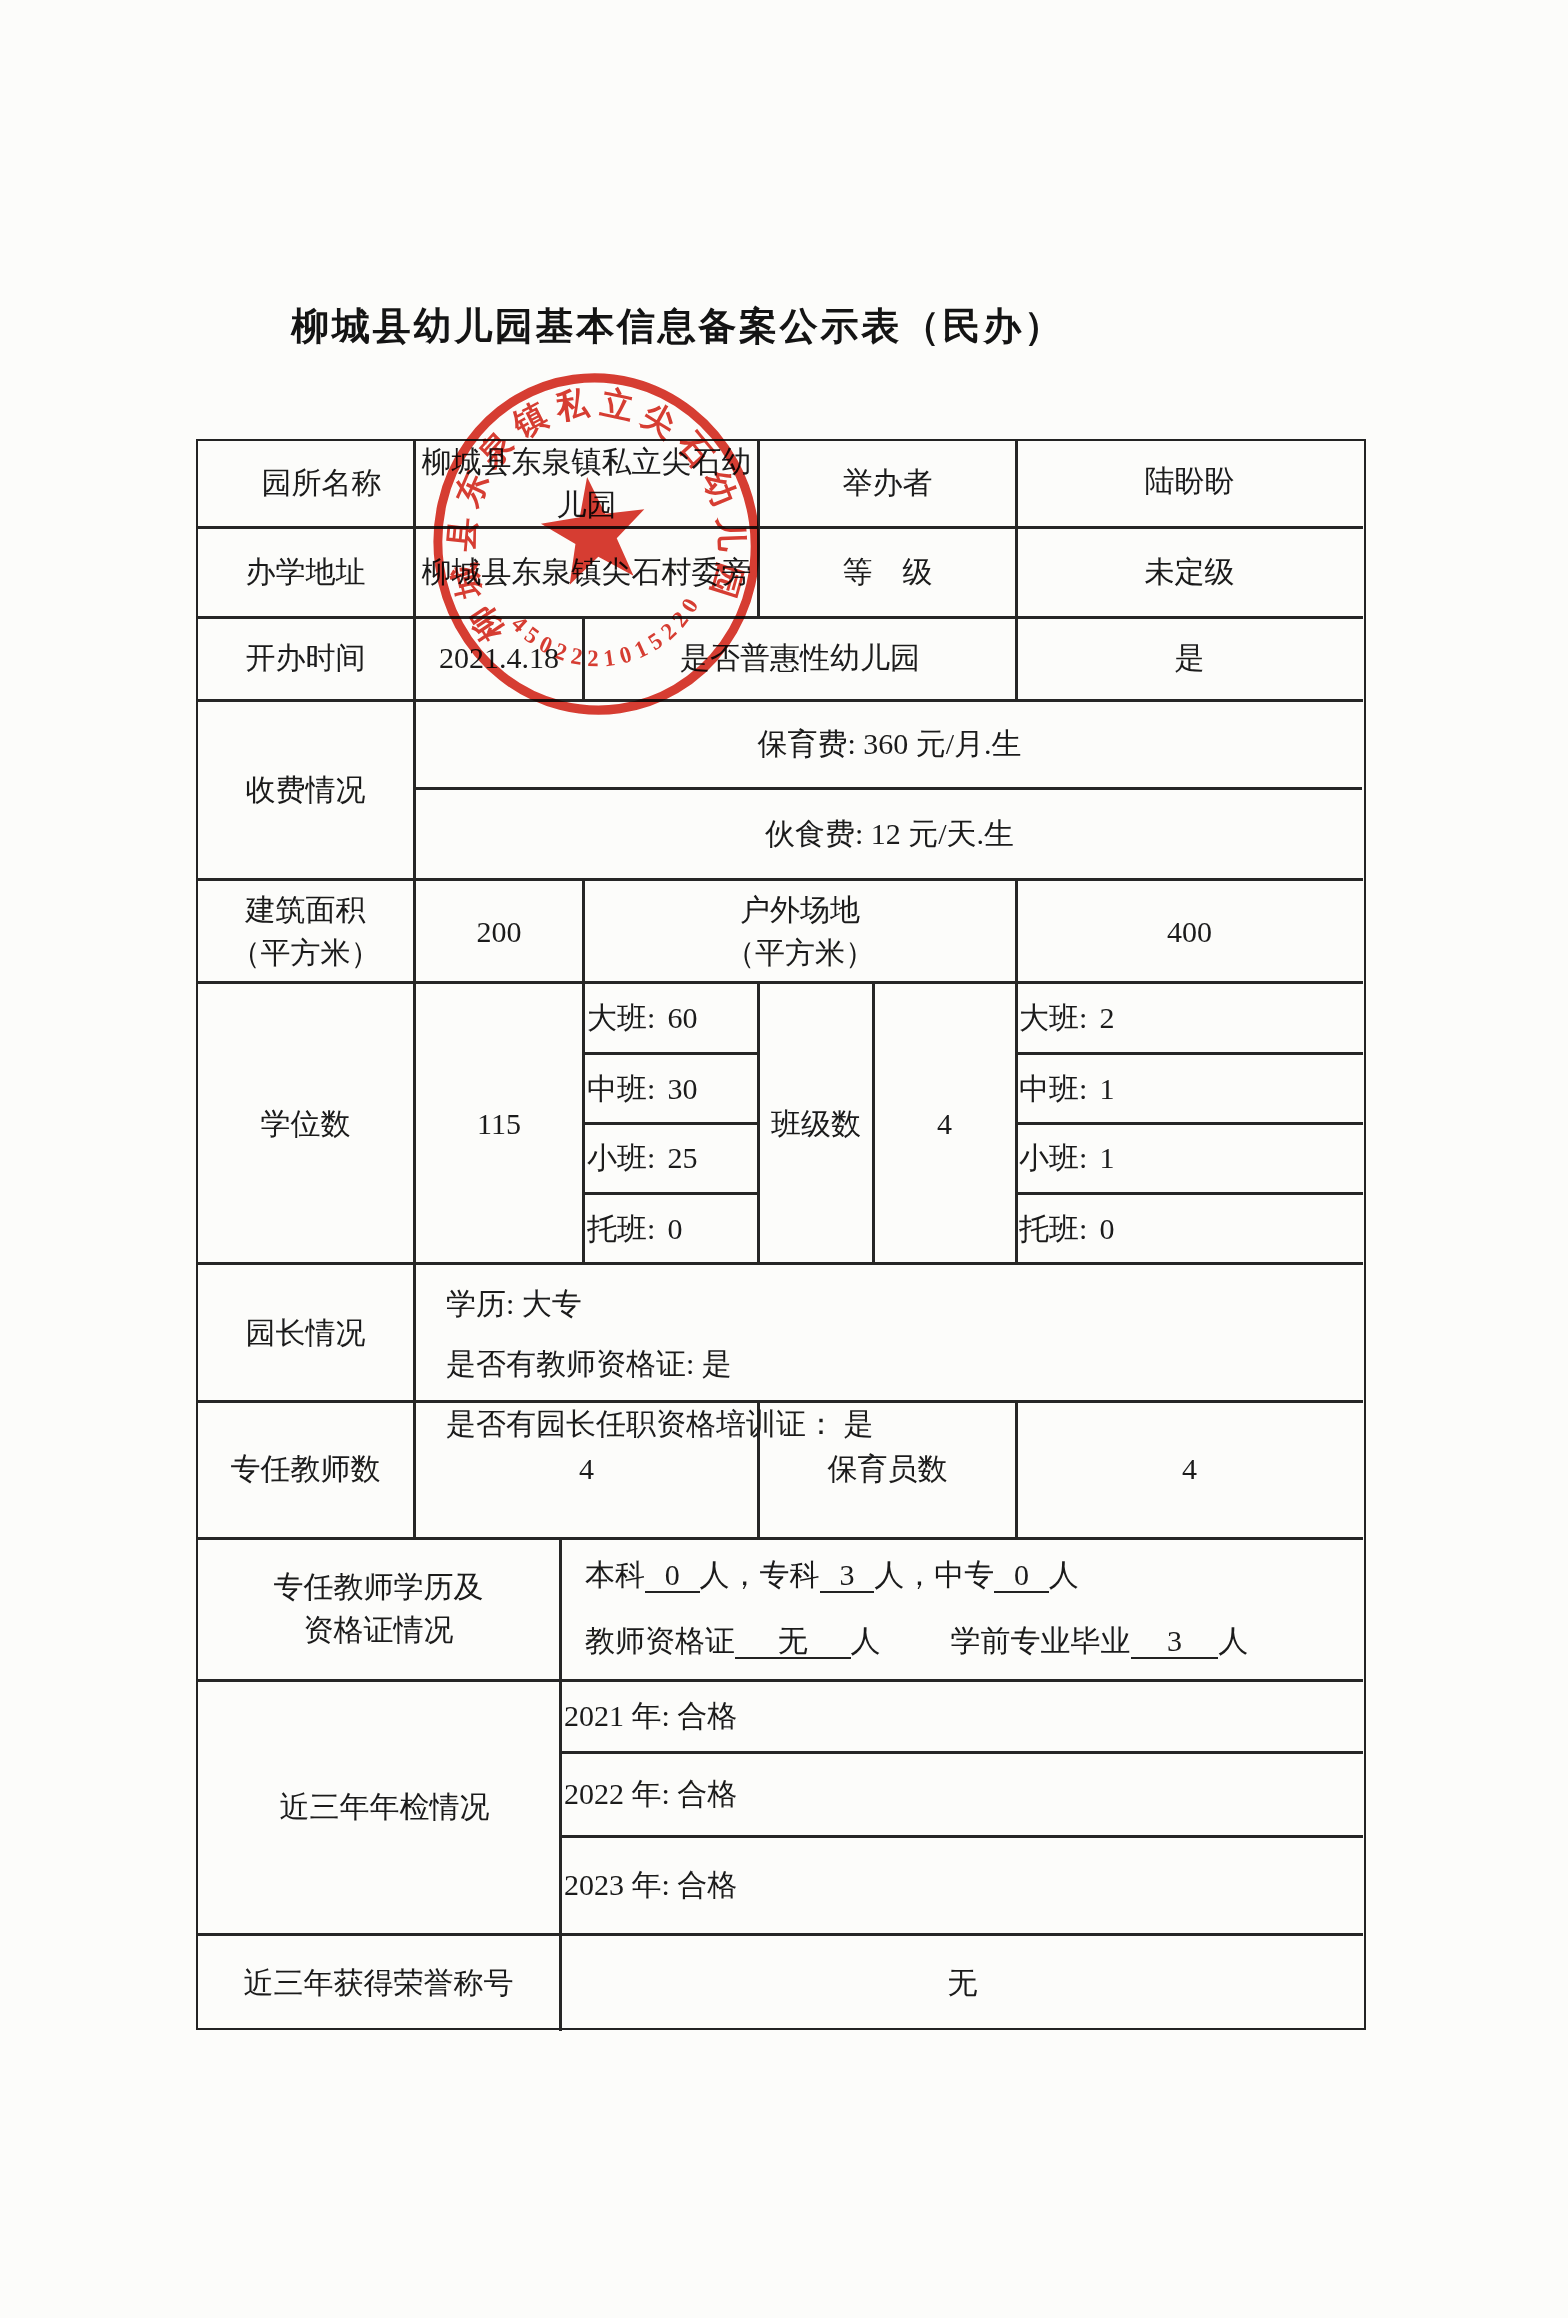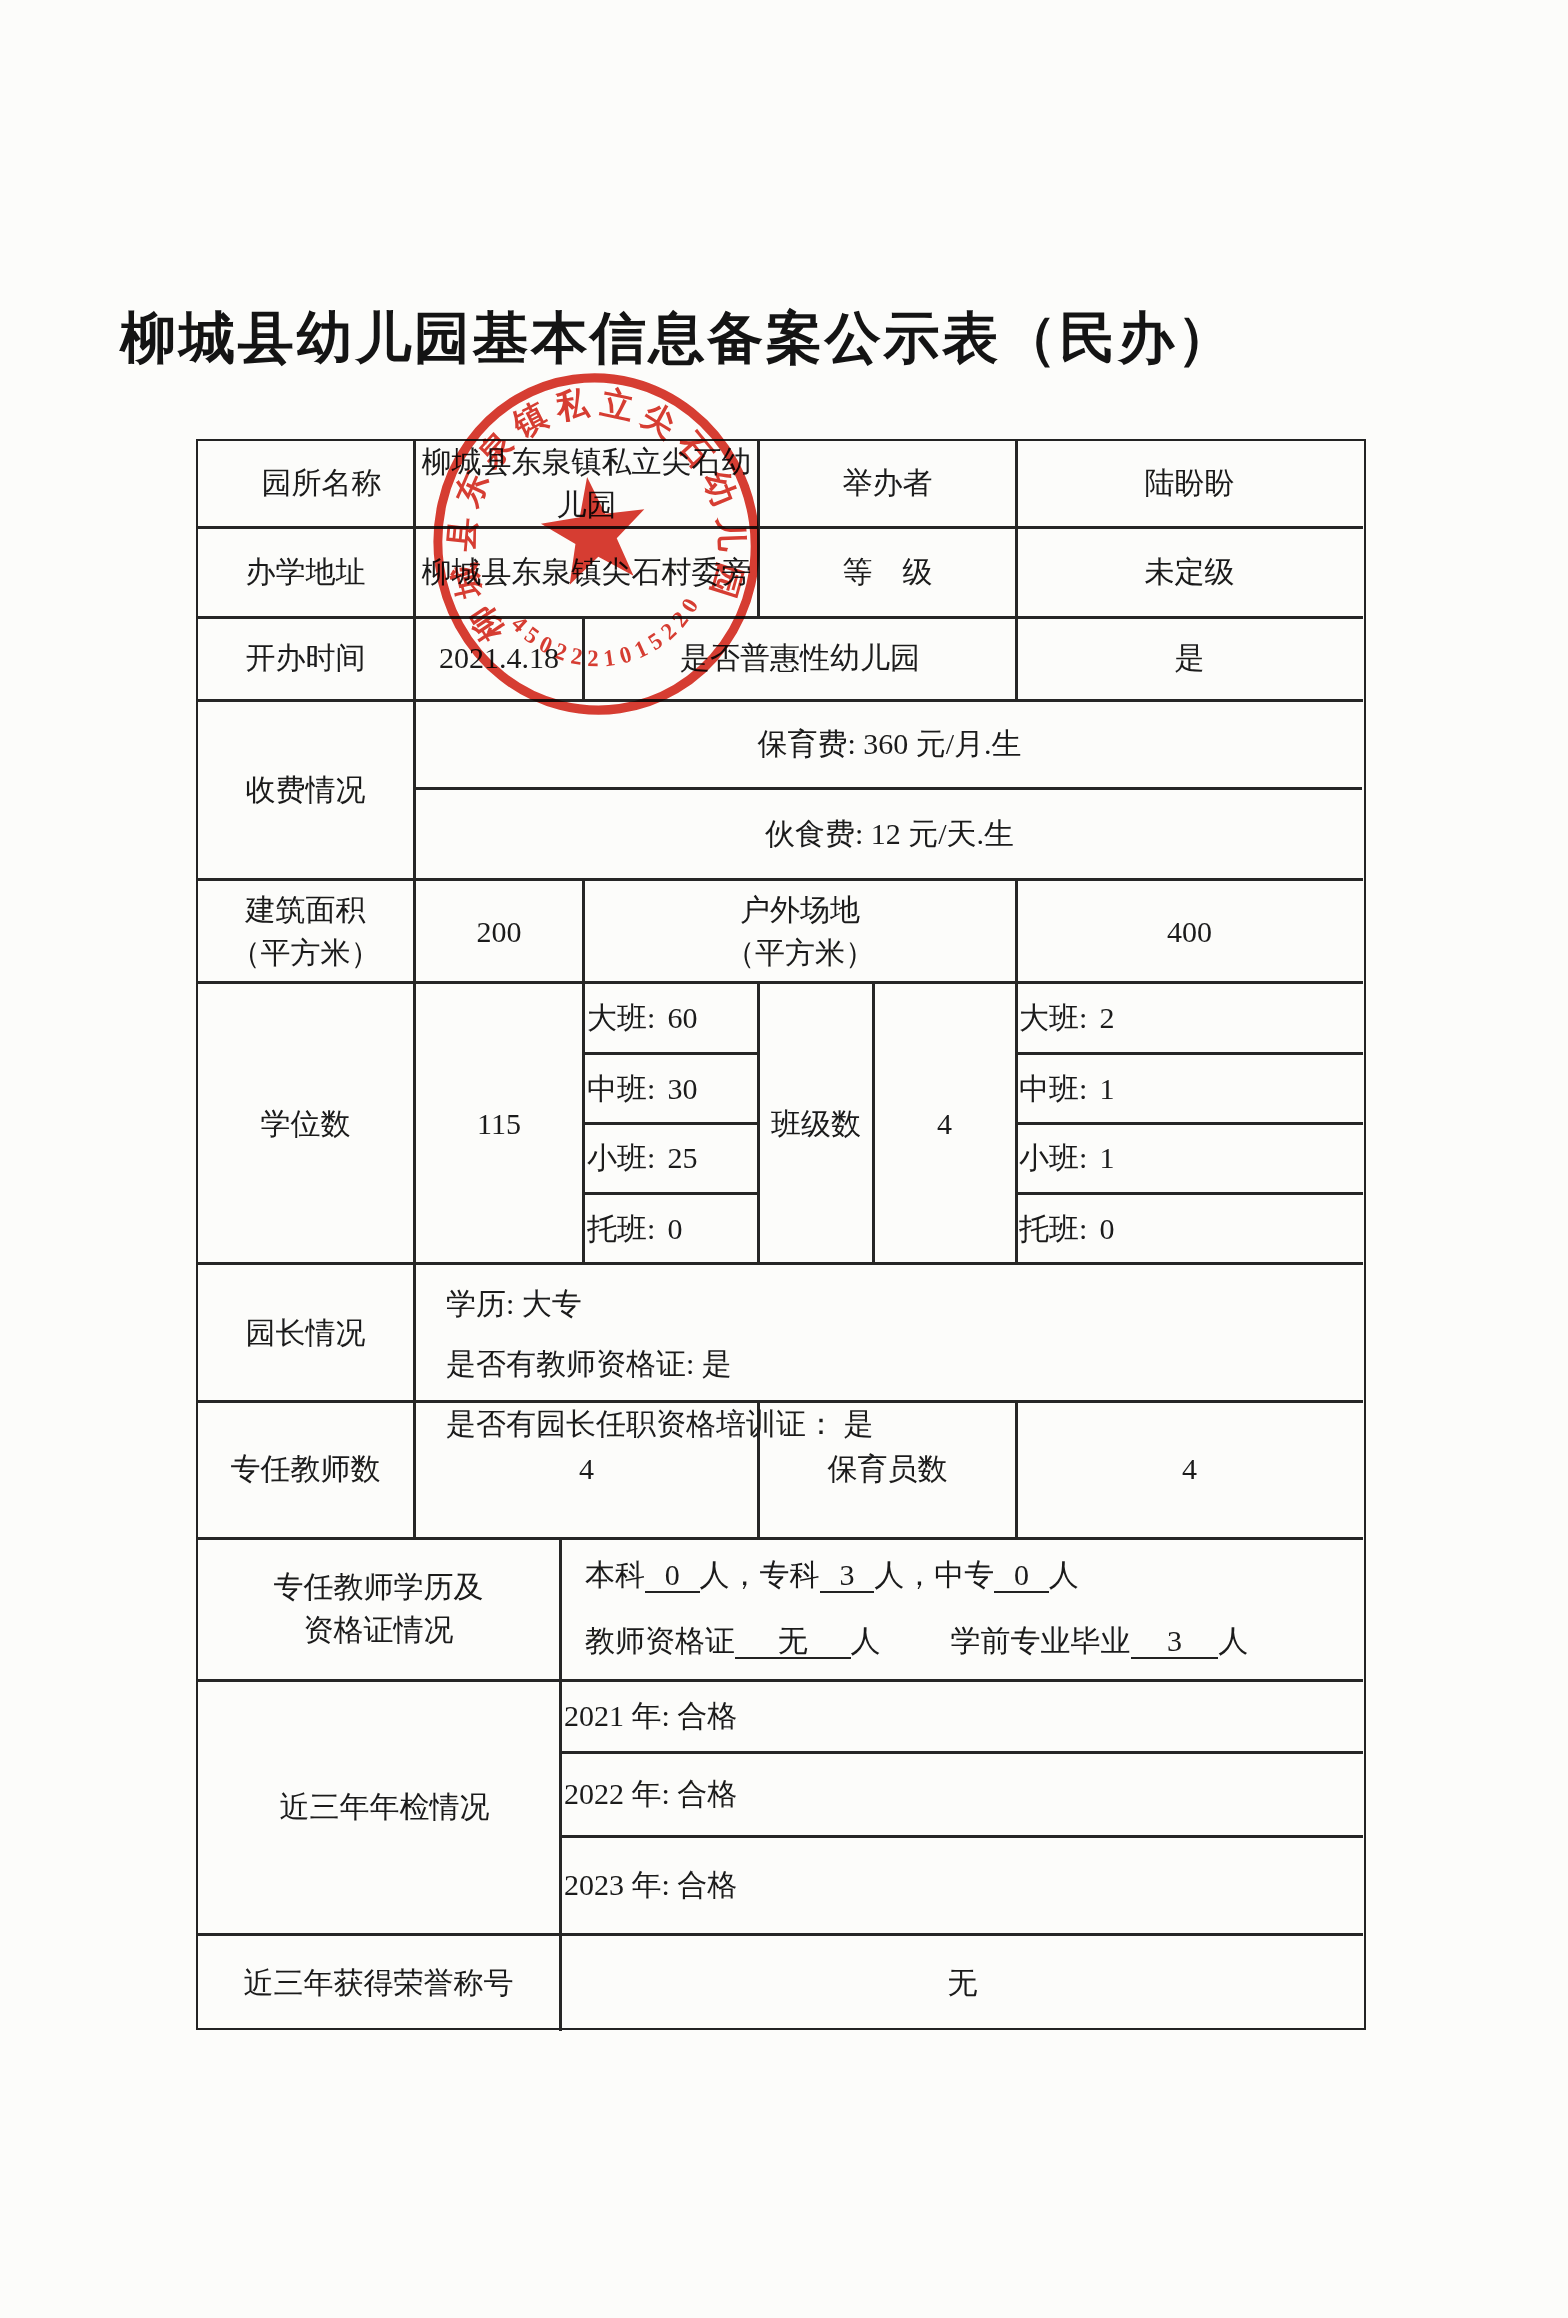--- a/index.html
+++ b/index.html
@@ -4,21 +4,21 @@
 <style>
   html,body{margin:0;padding:0;}
   body{
     width:1568px;height:2319px;position:relative;overflow:hidden;
     background:#fcfcfa;
     font-family:"Liberation Serif","DejaVu Serif",serif;
     color:#1b1b1b;
   }
   .page-title{
     position:absolute;left:0;top:301px;width:1356px;
-    text-align:center;font-size:56px;font-weight:bold;letter-spacing:2.7px;
+    text-align:center;font-size:38px;font-weight:bold;letter-spacing:2.7px;
     color:#141414;
   }
   .sheet{
     position:absolute;left:196px;top:439px;width:1170px;height:1591px;
     border:2.7px solid #232323;box-sizing:border-box;background:transparent;
   }
   .hl,.vl{position:absolute;background:#262626;}
   .cell{
     position:absolute;display:flex;align-items:center;justify-content:center;
     font-size:30px;line-height:1.42;text-align:center;color:#1b1b1b;
@@ -80,21 +80,21 @@
     <div class="vl" style="left:817px;top:959px;width:2.7px;height:137px;"></div>
     <div class="vl" style="left:361px;top:1096px;width:2.7px;height:494px;"></div>
   </div>
 
   <div class="cell" style="left:16px;top:0;width:215px;height:85px;">园所名称</div>
   <div class="cell two" style="left:218px;top:0;width:341px;height:85px;">
     <span>柳城县东泉镇私立尖石幼</span>
     <span>儿园</span>
   </div>
   <div class="cell" style="left:562px;top:0;width:255px;height:85px;">举办者</div>
-  <div class="cell" style="left:819px;top:0;width:345px;height:85px;">陆盼盼</div>
+  <div class="cell" style="left:819px;top:0;width:345px;height:85px;font-family:Liberation Mono, monospace;">陆盼盼</div>
 
   <div class="cell" style="left:0;top:88px;width:215px;height:87px;">办学地址</div>
   <div class="cell" style="left:218px;top:88px;width:341px;height:87px;">柳城县东泉镇尖石村委旁</div>
   <div class="cell" style="left:819px;top:88px;width:345px;height:87px;">未定级</div>
   <div class="cell" style="left:562px;top:88px;width:255px;height:87px;">等　级</div>
 
   <div class="cell" style="left:0;top:177px;width:215px;height:81px;">开办时间</div>
   <div class="cell" style="left:218px;top:177px;width:166px;height:81px;">2021.4.18</div>
   <div class="cell" style="left:387px;top:177px;width:430px;height:81px;">是否普惠性幼儿园</div>
   <div class="cell" style="left:819px;top:177px;width:345px;height:81px;">是</div>

